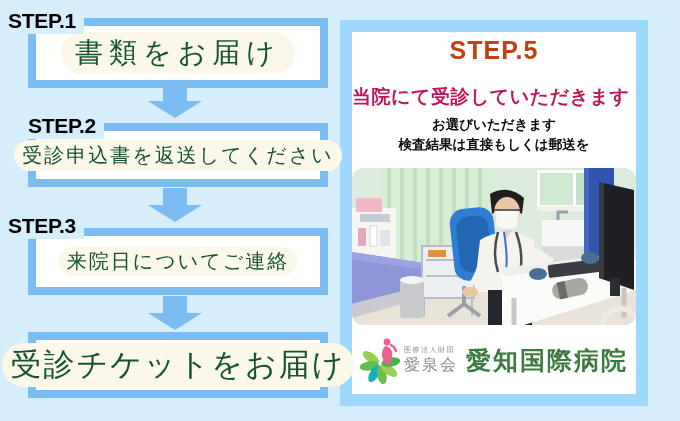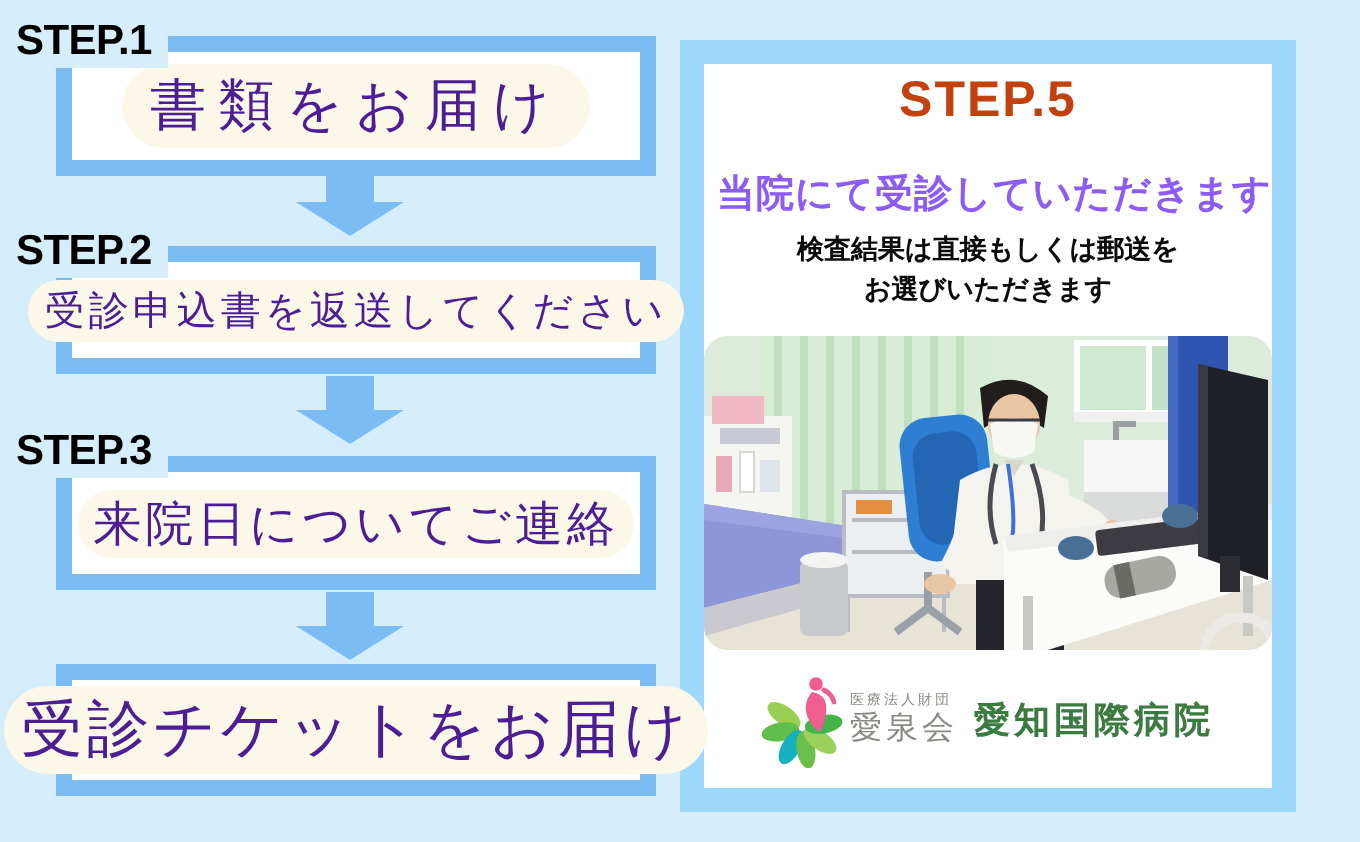--- a/index.html
+++ b/index.html
@@ -18,56 +18,56 @@
   .page{position:relative;width:552px;height:421px;background:var(--bg);}
 
   
   .step-label{position:absolute;left:8px;z-index:3;font-family:var(--sans);
     font-weight:800;font-size:21px;line-height:1;color:#000;background:var(--bg);
     padding:2px 8px 3px 0;letter-spacing:-0.3px;}
   .step-box{position:absolute;left:28px;width:300px;box-sizing:border-box;
     background:#fff;border:8px solid var(--accent);display:flex;
     align-items:center;justify-content:center;z-index:2;}
   .hl{display:inline-block;background:var(--cream);border-radius:22px;
-    padding:2px 14px;white-space:nowrap;font-family:var(--serif);color:#4c1d95;}
+    padding:2px 14px;white-space:nowrap;font-family:var(--serif);color:#14532d;}
   .box1{top:18px;height:70px;}  .box1 .hl{font-size:28px;letter-spacing:6px;}
   .box2{top:123px;height:64px;} .box2 .hl{font-size:20px;letter-spacing:2px;padding:2px 8px;}
-  .box3{top:228px;height:67px;} .box3 .hl{font-size:24px;letter-spacing:2px;padding:1px 8px;}
+  .box3{top:228px;height:67px;} .box3 .hl{font-size:20px;letter-spacing:2px;padding:1px 8px;}
   .box4{top:332px;height:66px;} .box4 .hl{font-size:31px;letter-spacing:2px;padding:1px 8px;}
-  .lab1{top:8px;} .lab2{top:113px;} .lab3{top:213px;text-align:right;} .lab4{top:317px;}
+  .lab1{top:8px;} .lab2{top:113px;margin-left:20px;} .lab3{top:213px;text-align:right;} .lab4{top:317px;}
 
   .flow-arrow{position:absolute;left:148px;width:54px;z-index:1;}
   .flow-arrow .shaft{width:24px;margin:0 auto;background:var(--accent);}
   .flow-arrow .head{width:0;height:0;border-left:27px solid transparent;
     border-right:27px solid transparent;border-top:17px solid var(--accent);}
   .a1{top:87px;}  .a1 .shaft{height:14px;}
   .a2{top:188px;} .a2 .shaft{height:17px;}
   .a3{top:296px;} .a3 .shaft{height:17px;}
 
   
   .card{position:absolute;left:340px;top:20px;width:308px;height:386px;
     box-sizing:border-box;background:#fff;border:12px solid var(--card-border);}
   .card-inner{position:relative;width:284px;height:362px;}
   .card-label{position:absolute;top:4px;left:0;width:100%;text-align:center;
     font-family:var(--sans);font-weight:800;font-size:25px;letter-spacing:1px;color:#c2410c;}
-  .card-title{position:absolute;top:52px;left:0;width:100%;text-align:right;
-    font-family:var(--serif);font-weight:700;font-size:19px;letter-spacing:0.5px;color:#8b5cf6;}
+  .card-title{position:absolute;top:52px;left:0;width:100%;text-align:left;
+    font-family:var(--serif);font-weight:700;font-size:19px;letter-spacing:0.5px;color:#be185d;}
   .card-sub{position:absolute;top:83px;left:0;width:100%;text-align:center;
     font-family:var(--serif);font-weight:700;font-size:13.5px;line-height:1.45;color:#0b0b0b;}
   .photo{position:absolute;top:136px;left:0;width:284px;height:157px;
     border-radius:12px;overflow:hidden;background:#dcebdc;}
   .photo svg{display:block;}
 
   .logo-row{position:absolute;top:298px;left:0;width:284px;height:60px;
     display:flex;align-items:center;justify-content:center;}
   .org-block{display:flex;flex-direction:column;line-height:1;color:var(--gray-logo);
     margin-left:2px;}
   .org-small{font-size:7px;letter-spacing:1.5px;font-family:var(--serif);}
   .org-name{font-size:16px;letter-spacing:2px;margin-top:3px;font-family:var(--serif);text-align:center;}
-  .hospital-name{font-family:var(--serif);font-size:18px;color:var(--green);
+  .hospital-name{font-family:var(--serif);font-size:25px;color:var(--green);
     letter-spacing:2px;font-weight:600;margin-left:8px;white-space:nowrap;}
 </style>
 </head>
 <body>
 
 <div class="page">
 
   <div class="step-label lab1">STEP.1</div>
   <div class="step-box box1">
     <span class="hl">書類をお届け</span>
@@ -97,22 +97,22 @@
 
   <div class="step-box box4">
     <span class="hl">受診チケットをお届け</span>
   </div>
 
   <div class="card">
     <div class="card-inner">
       <div class="card-label">STEP.5</div>
       <div class="card-title">当院にて受診していただきます</div>
       <div class="card-sub">
+        <div>お選びいただきます</div>
         <div>検査結果は直接もしくは郵送を</div>
-        <div>お選びいただきます</div>
       </div>
 
       <div class="photo">
         <svg width="284" height="157" viewBox="0 0 284 157" xmlns="http://www.w3.org/2000/svg">
 
           <rect x="0" y="0" width="284" height="157" fill="#dcebdc"></rect>
 
           <rect x="0" y="118" width="284" height="39" fill="#e7e3d8"></rect>
 
           <g>

